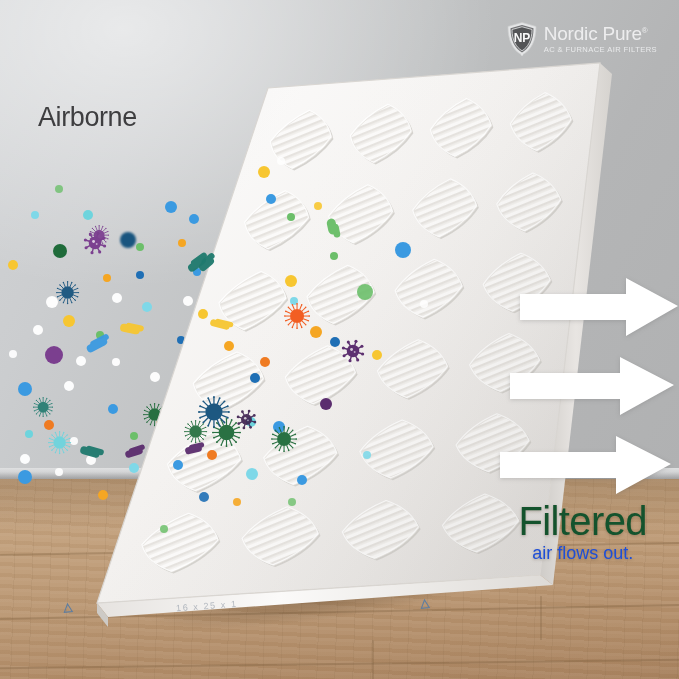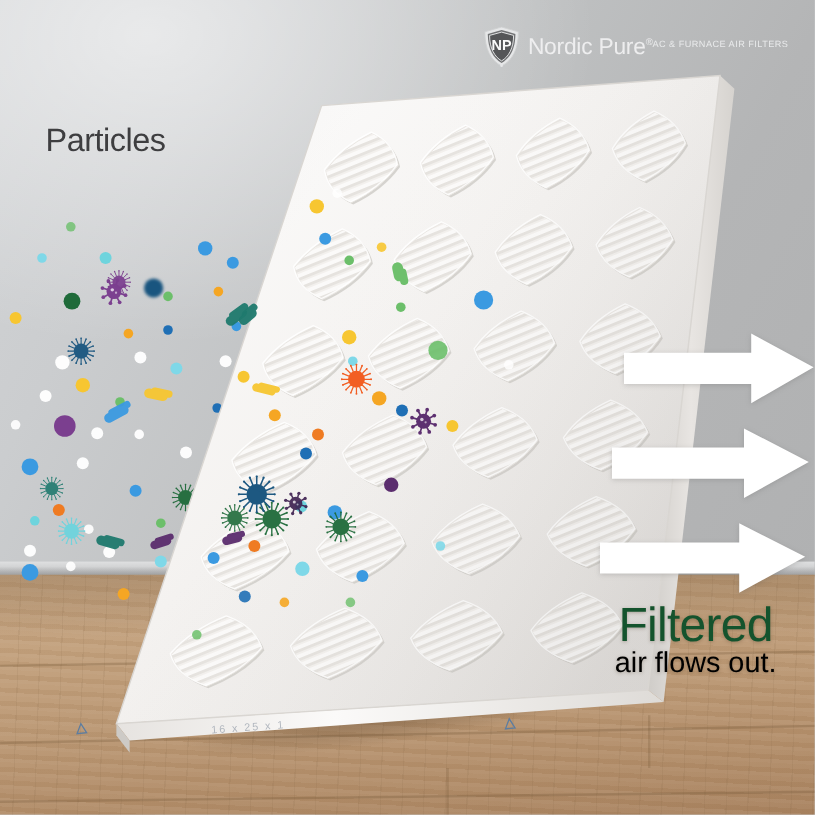--- a/index.html
+++ b/index.html
@@ -52,27 +52,27 @@
   }
   .sub-block{position:absolute;left:38px;top:103px;}
   .sub-l1,.sub-l2{
     font-size:27px;color:#3e3e40;line-height:29px;letter-spacing:-.4px;font-weight:400;
   }
   .sub-l3{font-size:19px;color:#55555a;line-height:25px;letter-spacing:0px;margin-top:1px;}
 
   .filtered-block{position:absolute;right:32px;top:500px;text-align:center;}
   .filtered-l1{font-size:40px;color:#14532d;letter-spacing:-.6px;line-height:42px;
     text-shadow:0 1px 3px rgba(80,60,40,.35);}
-  .filtered-l2{font-size:24px;color:#000000;letter-spacing:0px;line-height:22px;
+  .filtered-l2{font-size:18px;color:#1d4ed8;letter-spacing:0px;line-height:22px;
     text-shadow:0 1px 3px rgba(80,60,40,.35);}
 
   
   .logo{position:absolute;right:22px;top:22px;display:flex;align-items:center;gap:7px;opacity:.92;}
   .logo-shield{width:30px;height:34px;flex:0 0 auto;}
-  .logo-text{display:flex;line-height:1;}
+  .logo-text{display:flex;flex-direction:column;line-height:1;}
   .logo-name{font-size:19px;color:#f2f2f3;letter-spacing:-.2px;font-weight:400;}
   .logo-name sup{font-size:8px;vertical-align:super;}
   .logo-tag{font-size:7.6px;color:#eeeff0;letter-spacing:.4px;margin-top:3px;}
 
   
   .arrow{position:absolute;}
   .arrow svg{display:block;filter:drop-shadow(0 1px 2px rgba(90,90,92,.25));}
 
   
   #filter-wrap{position:absolute;left:0;top:0;width:679px;height:679px;}
@@ -99,21 +99,21 @@
   </div>
   <div class="plank-line pl1"></div>
   <div class="plank-line pl2"></div>
   <div class="plank-line pl3"></div>
   <div class="plank-seam" style="left:372px;top:640px;height:39px;"></div>
   <div class="plank-seam" style="left:540px;top:596px;height:44px;"></div>
   <div class="plank-seam" style="left:120px;top:550px;height:60px;"></div>
 
 
   <div class="sub-block">
-    <div class="sub-l2">Particles</div>
+    <div class="sub-l1">Airborne</div>
   </div>
 
   <div class="logo">
     <span class="logo-shield">
       <svg viewBox="0 0 60 68" width="30" height="34" aria-hidden="true">
         <path d="M30 1 L58 9 C58 38 48 57 30 66 C12 57 2 38 2 9 Z" fill="#e9eaeb" stroke="#d0d1d2" stroke-width="1.5"></path>
         <path d="M30 6 L53 12.5 C53 37 44 53 30 61 C16 53 7 37 7 12.5 Z" fill="#6a6b6d"></path>
         <path d="M30 9.5 L50 15 C50 36 42 50.5 30 57.5 C18 50.5 10 36 10 15 Z" fill="#4c4d4f" stroke="#e9eaeb" stroke-width="1.6"></path>
         <text x="30" y="40" text-anchor="middle" font-family="Liberation Sans, sans-serif" font-size="24" font-weight="bold" fill="#ffffff">NP</text>
         <circle cx="30" cy="65.5" r="2.2" fill="#e9eaeb"></circle>

